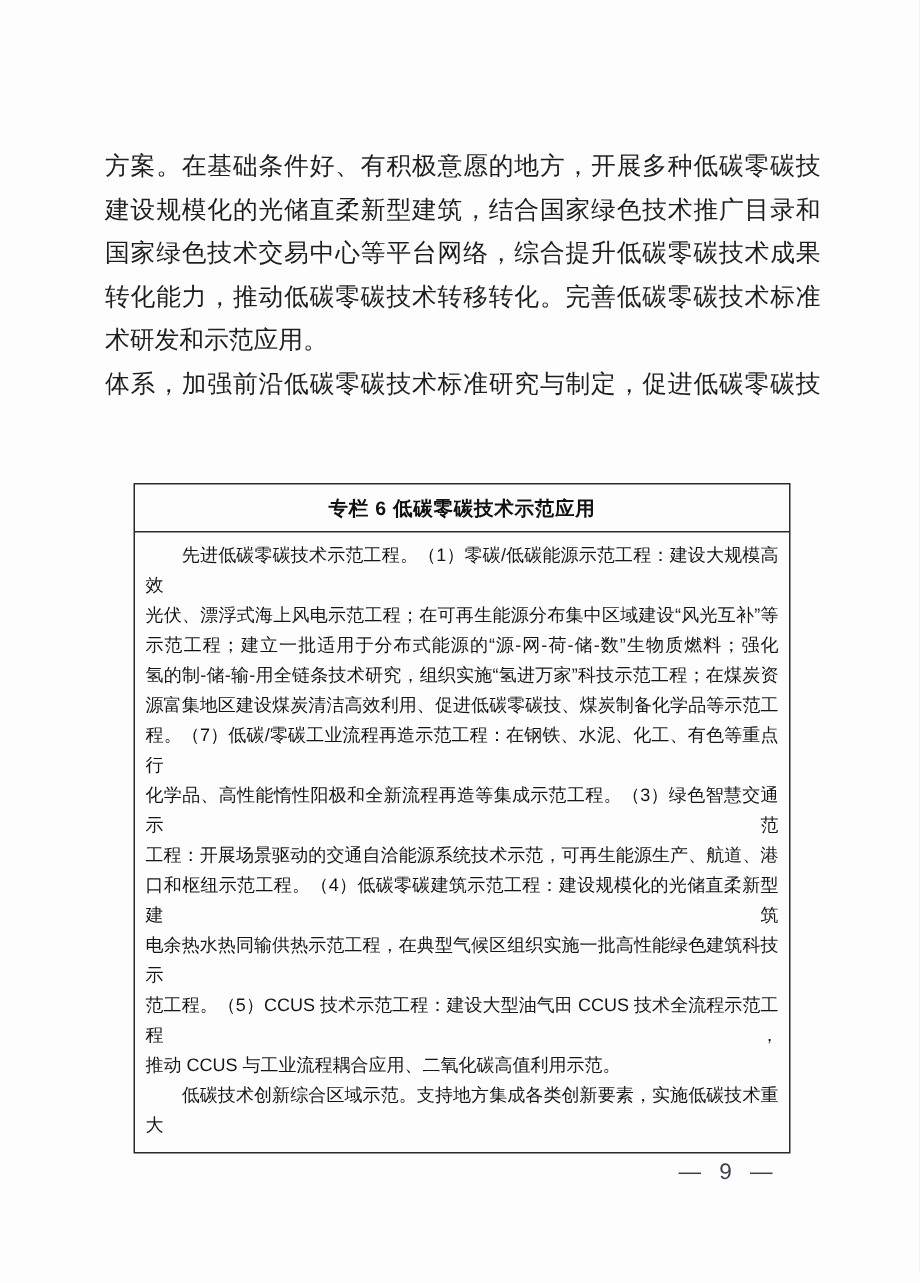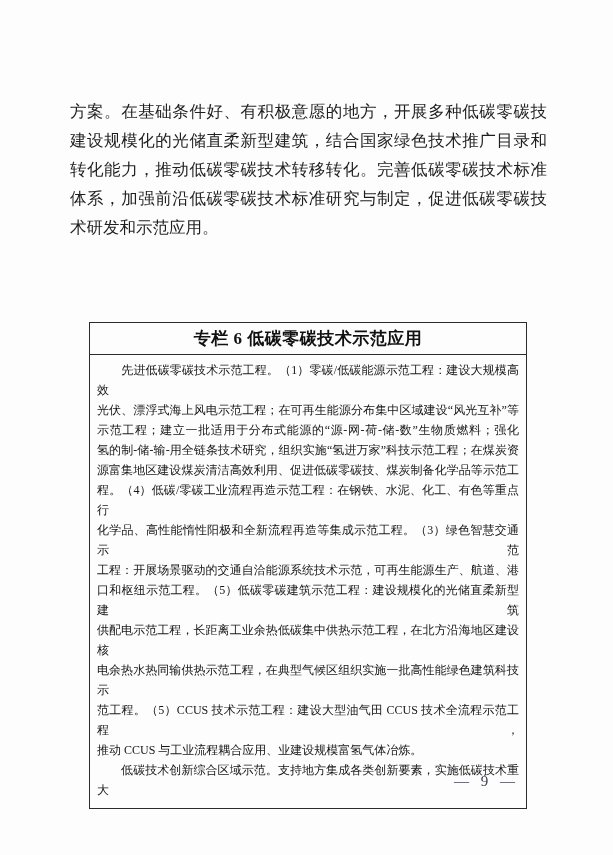--- a/index.html
+++ b/index.html
@@ -6,21 +6,21 @@
     margin: 0;
     padding: 0;
     background: #e8e8e8;
   }
   .page {
     position: relative;
     width: 613px;
     height: 855px;
     margin: 0 auto;
     background: #fdfdfd;
-    font-family: Liberation Serif, serif;
+    font-family: Liberation Sans, sans-serif;
     color: #1a1a1a;
     overflow: hidden;
   }
   
   .main-text {
     position: absolute;
     left: 70px;
     top: 97px;
     width: 477px;
     font-size: 16.5px;
@@ -43,21 +43,21 @@
     width: 438px;
     border: 1.5px solid #2b2b2b;
     background: #fdfdfd;
     box-sizing: border-box;
   }
   .box-title {
     height: 31px;
     line-height: 31px;
     text-align: center;
     font-weight: bold;
-    font-size: 17px;
+    font-size: 13px;
     color: #111111;
     border-bottom: 1px solid #2b2b2b;
     letter-spacing: 0.5px;
   }
   .box-body {
     padding: 5px 7px 8px 7px;
     font-size: 12px;
     line-height: 20px;
     color: #161616;
   }
@@ -73,40 +73,40 @@
   }
 </style>
 </head>
 <body>
 
 <div class="page">
 
   <div class="main-text">
       <div class="tline stretch">方案。在基础条件好、有积极意愿的地方，开展多种低碳零碳技</div>
       <div class="tline stretch">建设规模化的光储直柔新型建筑，结合国家绿色技术推广目录和</div>
+      <div class="tline stretch">国家绿色技术交易中心等平台网络，综合提升低碳零碳技术成果</div>
       <div class="tline stretch">转化能力，推动低碳零碳技术转移转化。完善低碳零碳技术标准</div>
+      <div class="tline">术研发和示范应用。</div>
       <div class="tline stretch">体系，加强前沿低碳零碳技术标准研究与制定，促进低碳零碳技</div>
-      <div class="tline">术研发和示范应用。</div>
     </div>
 
   <div class="column-box">
     <div class="box-title">专栏 6 低碳零碳技术示范应用</div>
     <div class="box-body">
         <div class="tline stretch">　　先进低碳零碳技术示范工程。（1）零碳/低碳能源示范工程：建设大规模高效</div>
         <div class="tline stretch">光伏、漂浮式海上风电示范工程；在可再生能源分布集中区域建设“风光互补”等</div>
         <div class="tline stretch">示范工程；建立一批适用于分布式能源的“源-网-荷-储-数”生物质燃料；强化</div>
         <div class="tline stretch">氢的制-储-输-用全链条技术研究，组织实施“氢进万家”科技示范工程；在煤炭资</div>
         <div class="tline stretch">源富集地区建设煤炭清洁高效利用、促进低碳零碳技、煤炭制备化学品等示范工</div>
-        <div class="tline stretch">程。（4）低碳/零碳工业流程再造示范工程：在钢铁、水泥、化工、有色等重点行</div>
+        <div class="tline stretch">程。（7）低碳/零碳工业流程再造示范工程：在钢铁、水泥、化工、有色等重点行</div>
         <div class="tline stretch">化学品、高性能惰性阳极和全新流程再造等集成示范工程。（3）绿色智慧交通示范</div>
         <div class="tline stretch">工程：开展场景驱动的交通自洽能源系统技术示范，可再生能源生产、航道、港</div>
-        <div class="tline stretch">口和枢纽示范工程。（5）低碳零碳建筑示范工程：建设规模化的光储直柔新型建筑</div>
-        <div class="tline stretch">供配电示范工程，长距离工业余热低碳集中供热示范工程，在北方沿海地区建设核</div>
+        <div class="tline stretch">口和枢纽示范工程。（4）低碳零碳建筑示范工程：建设规模化的光储直柔新型建筑</div>
         <div class="tline stretch">电余热水热同输供热示范工程，在典型气候区组织实施一批高性能绿色建筑科技示</div>
         <div class="tline stretch">范工程。（5）CCUS 技术示范工程：建设大型油气田 CCUS 技术全流程示范工程，</div>
-        <div class="tline">推动 CCUS 与工业流程耦合应用、业建设规模富氢气体冶炼。</div>
+        <div class="tline">推动 CCUS 与工业流程耦合应用、二氧化碳高值利用示范。</div>
         <div class="tline stretch">　　低碳技术创新综合区域示范。支持地方集成各类创新要素，实施低碳技术重大</div>
       </div>
   </div>
 
   <div class="page-number">— 9 —</div>
 
 </div>
 
 </body></html>

